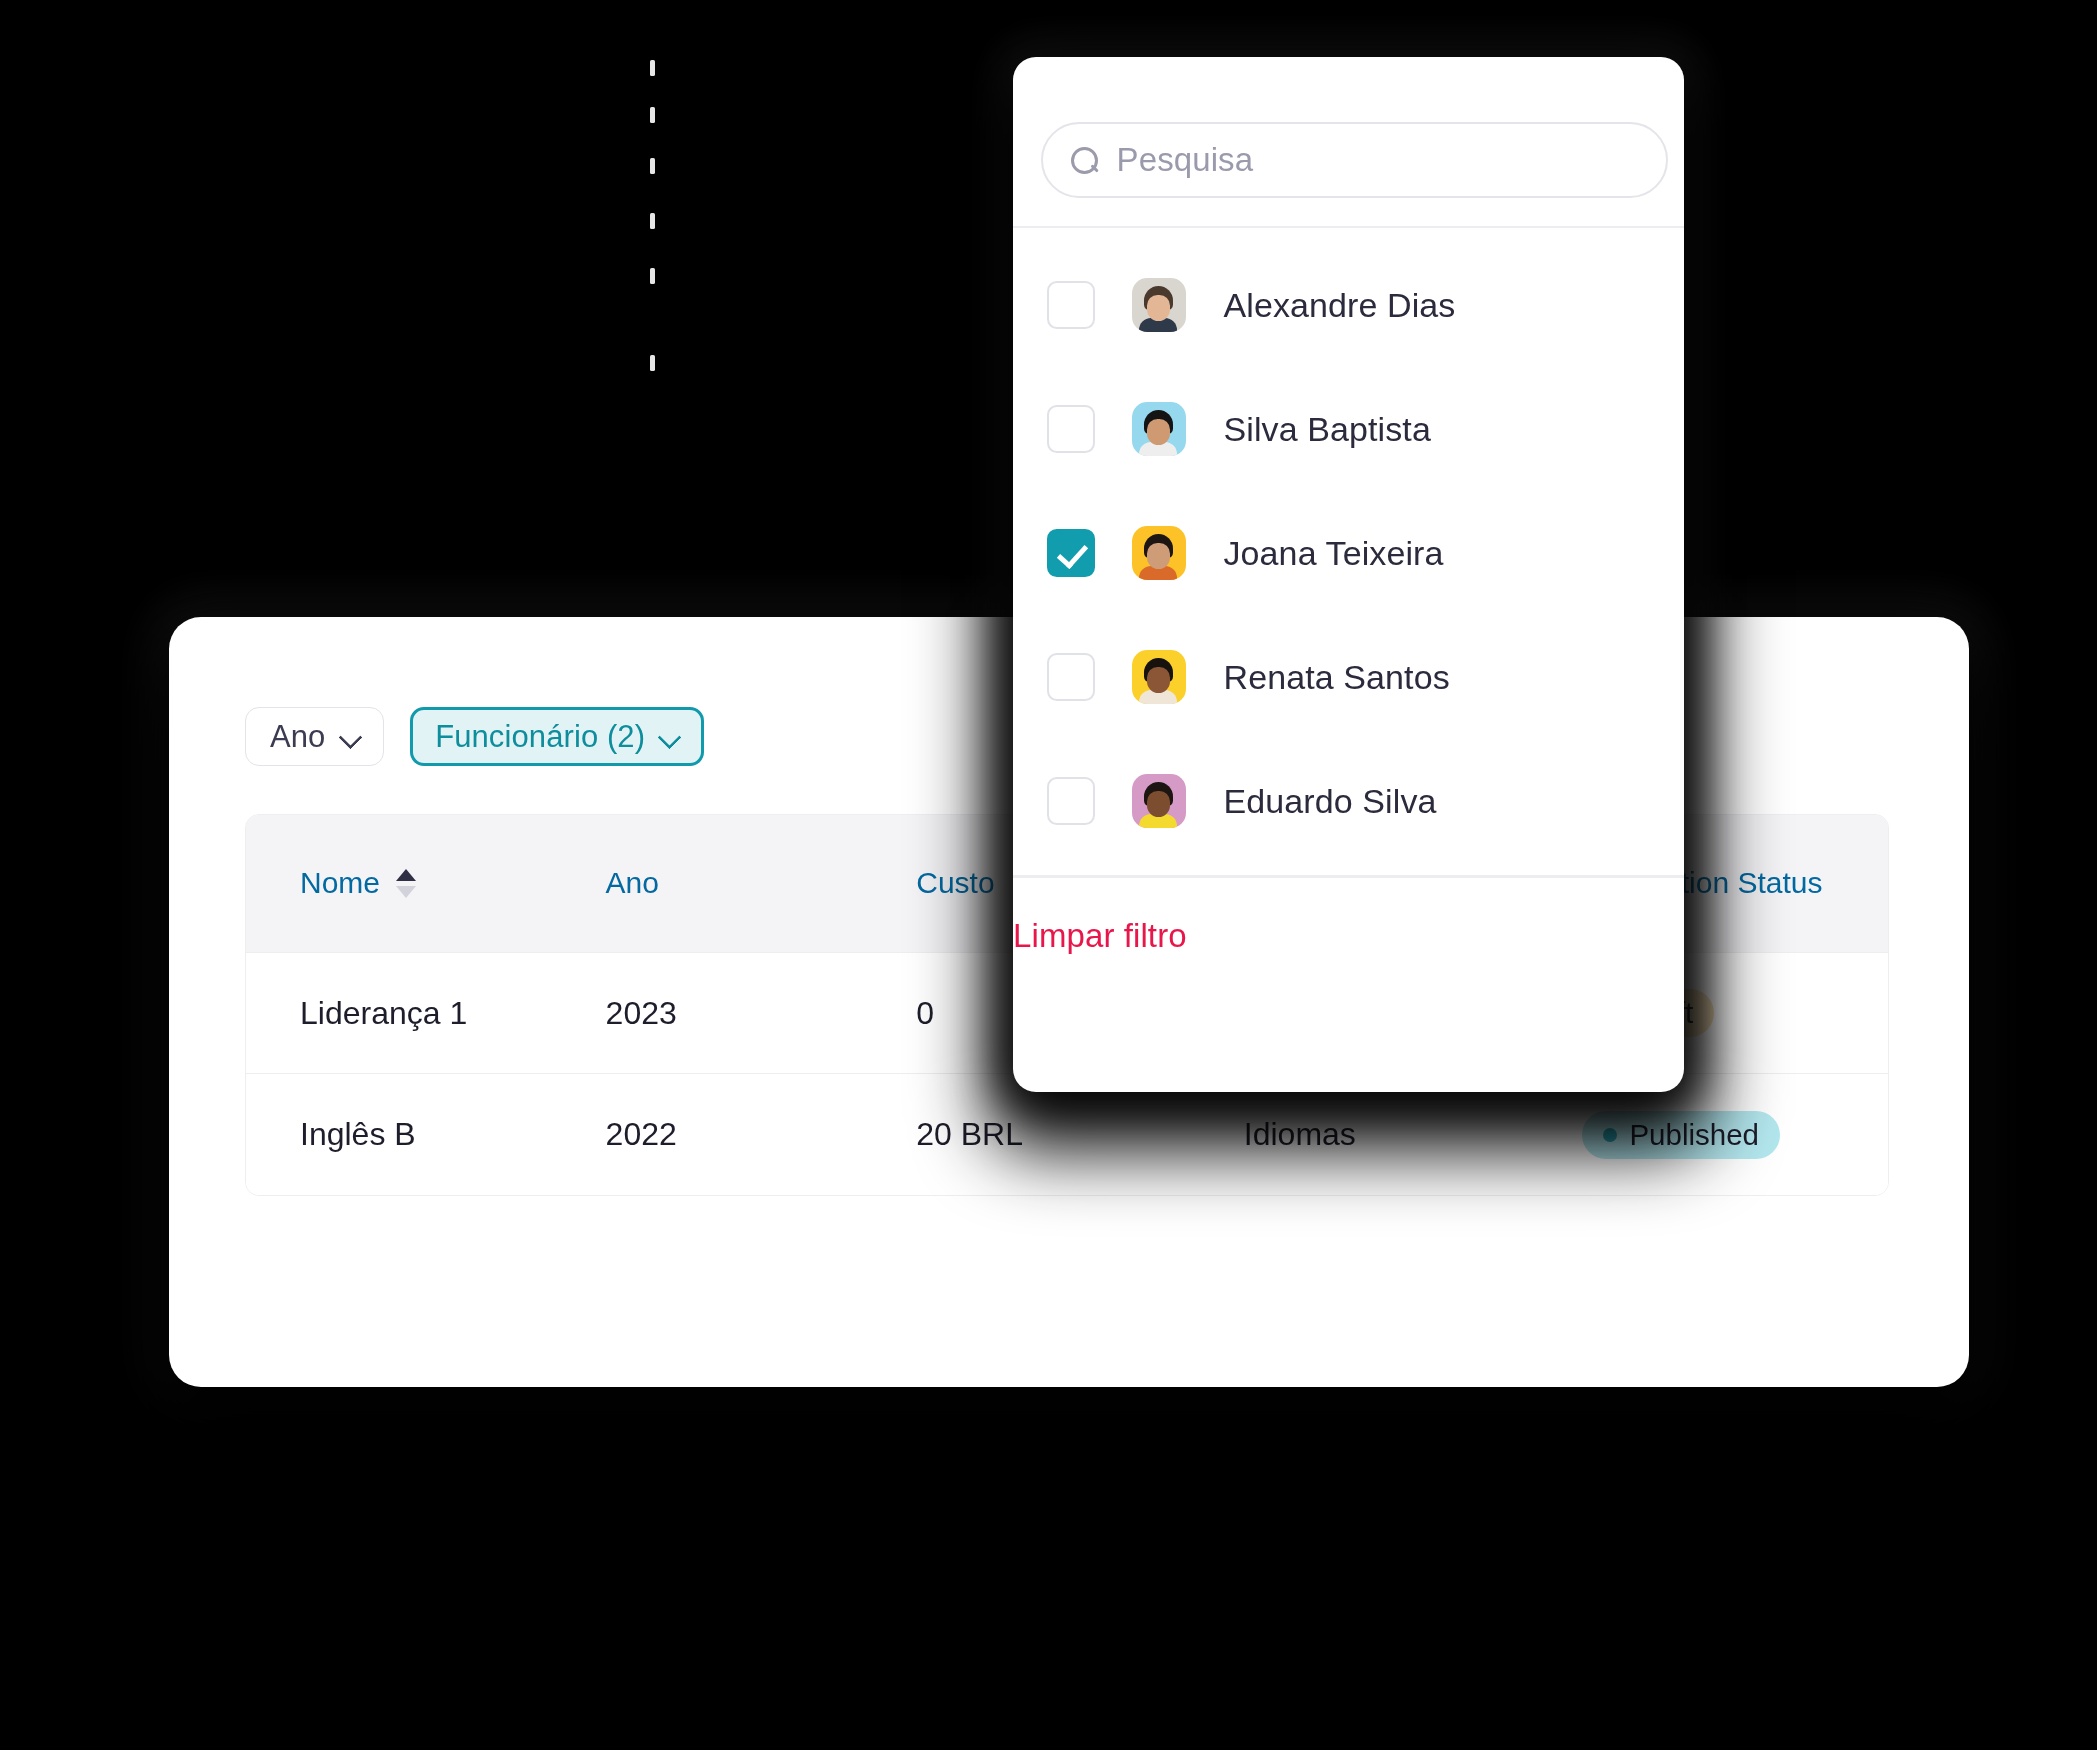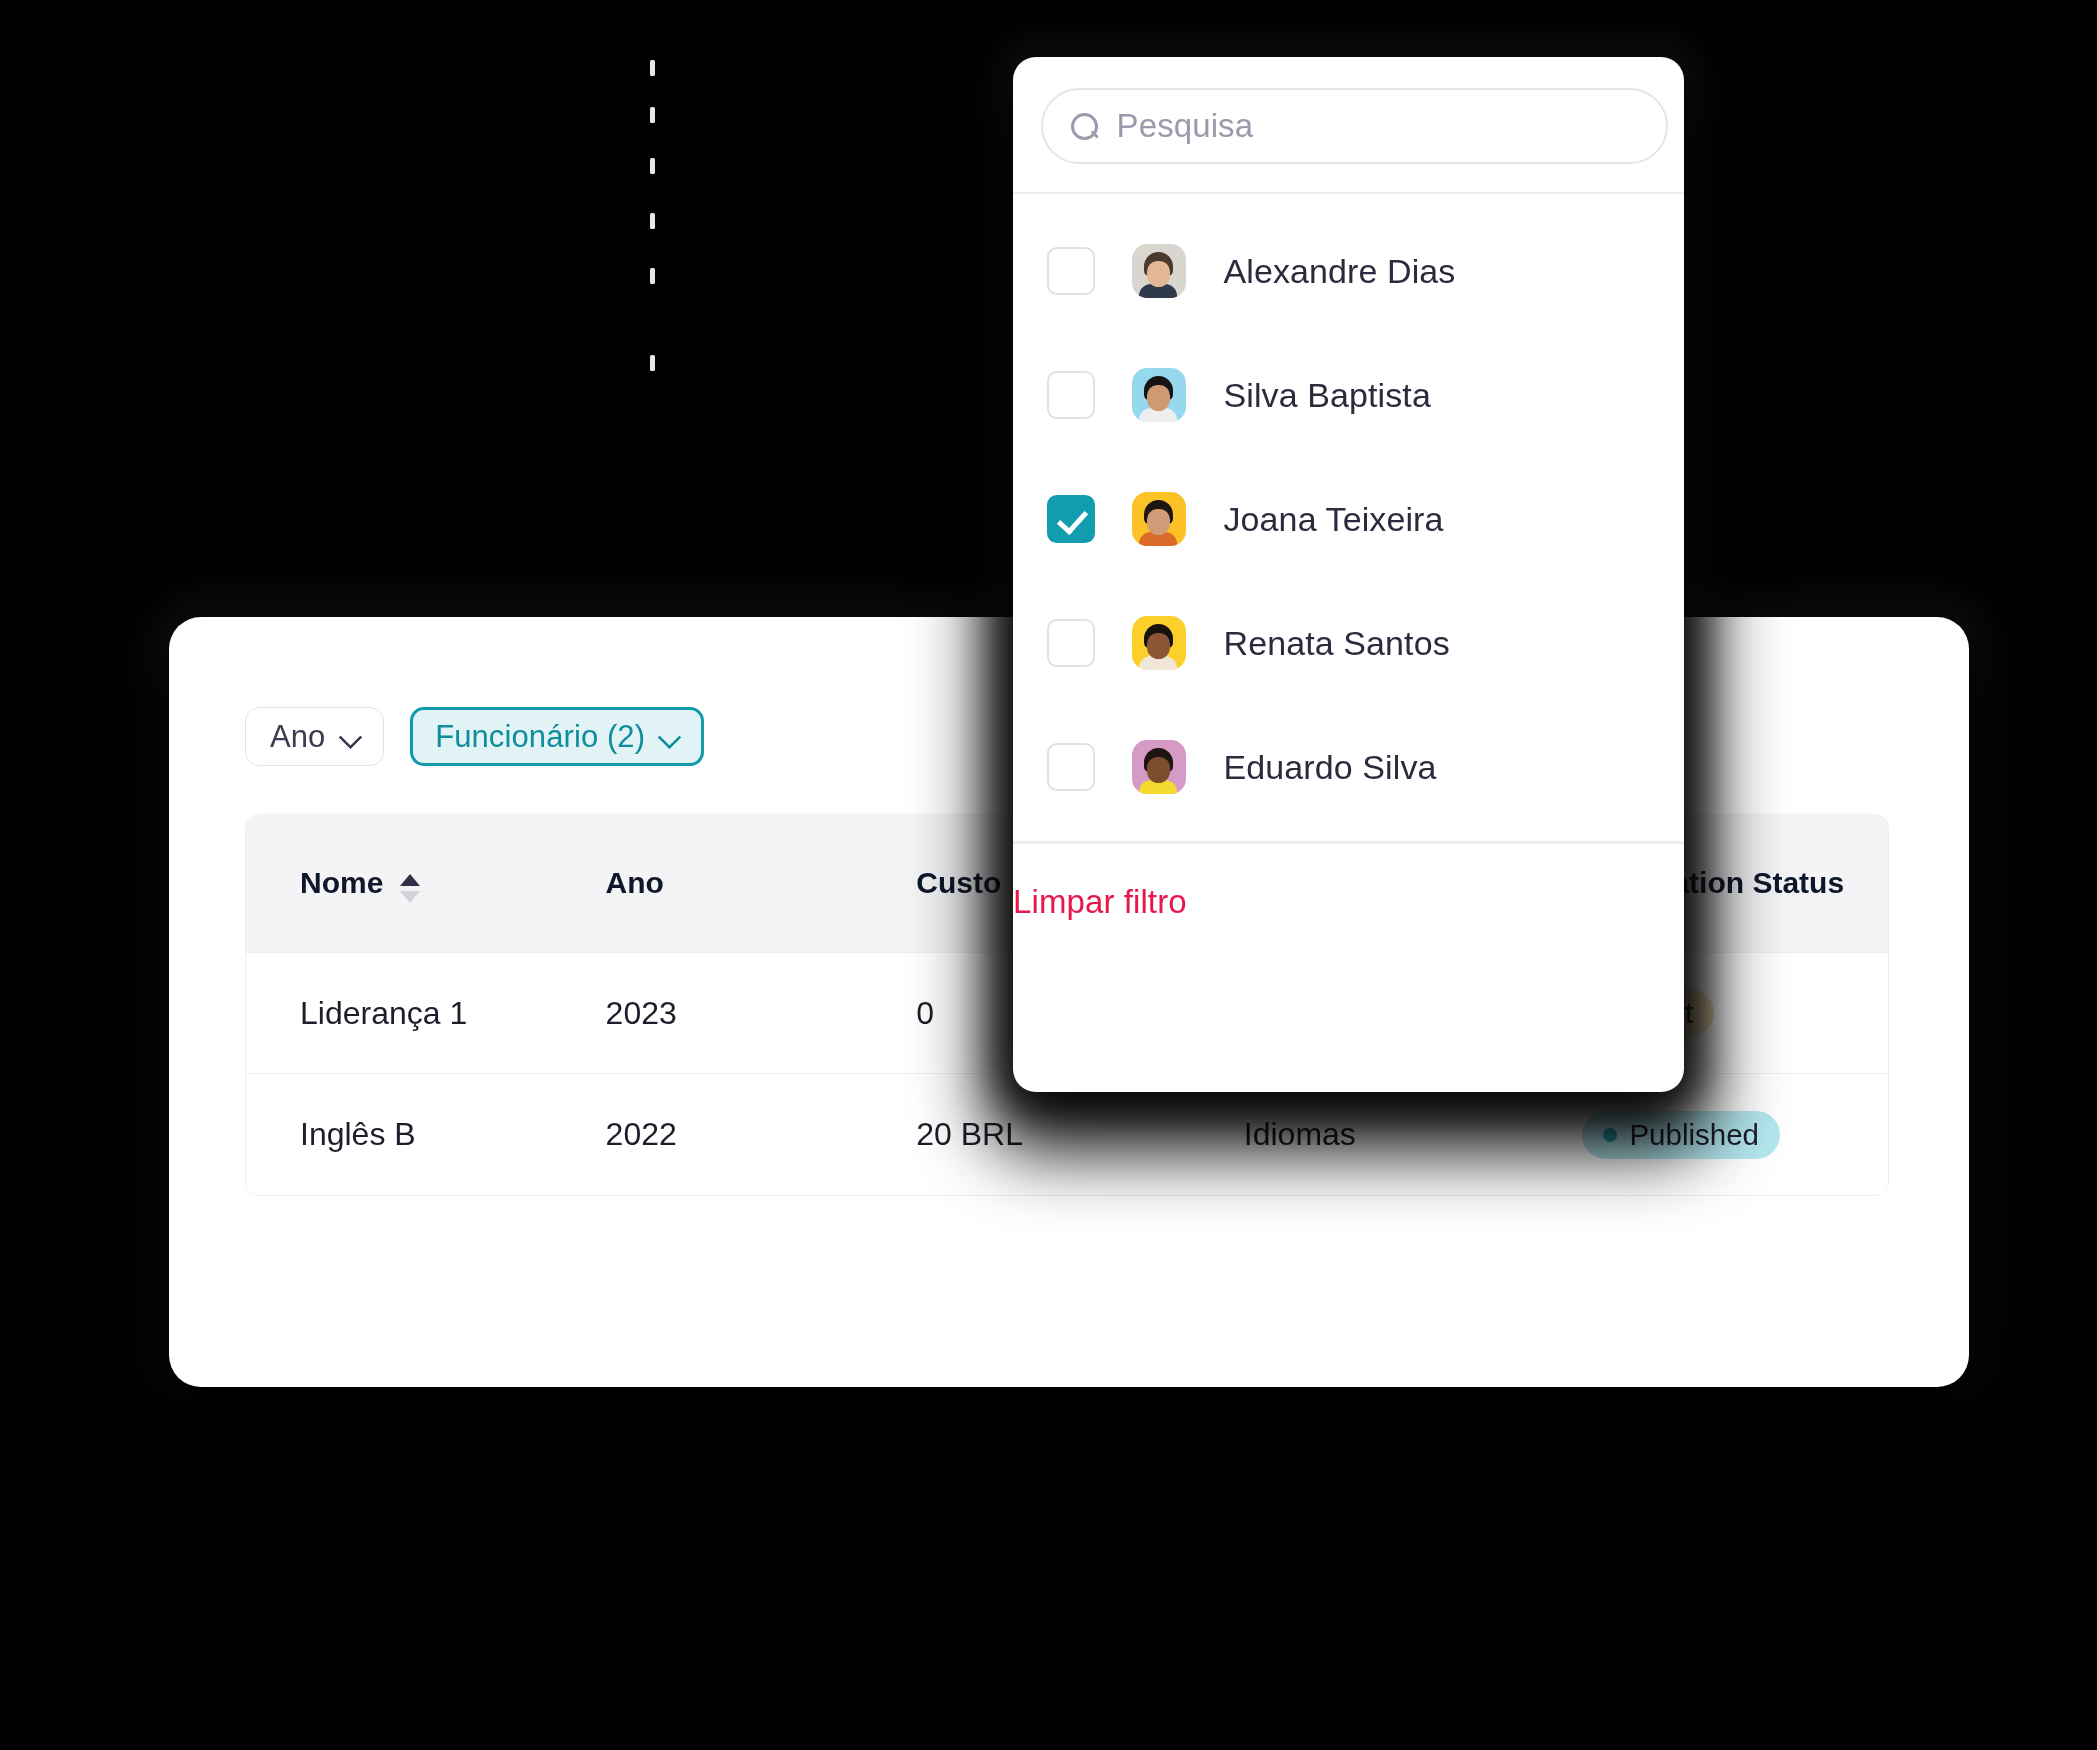--- a/index.html
+++ b/index.html
@@ -113,24 +113,24 @@
   .t-body-row.last { border-bottom: none; }
 
   .c-nome   { width: 360px; padding-left: 54px; }
   .c-ano    { width: 311px; }
   .c-custo  { width: 328px; }
   .c-cat    { width: 339px; }
   .c-status { width: 306px; }
 
   .th {
     font-size: 30px;
-    color: #0f172a;
-    font-weight: 700;
-    display: flex;
-    align-items: flex-end;
+    color: #0369a1;
+    font-weight: 400;
+    display: flex;
+    align-items: center;
     line-height: 1.28;
   }
 
   .th-stack { display: block; }
 
   .sort-ic {
     display: inline-flex;
     flex-direction: column;
     margin-left: 16.4px;
     gap: 4.9px;
@@ -186,20 +186,21 @@
     border-radius: 23px;
     box-shadow:
       0 33px 71px 27px rgba(0,0,0,0.92),
       0 0 38px 16.4px rgba(25,25,25,0.8);
     z-index: 5;
     overflow: hidden;
   }
 
   .search-area {
     padding: 31px 16px 28px 28px;
+    margin-top: 34px;
   }
 
   .search-box {
     display: flex;
     align-items: center;
     gap: 18.6px;
     height: 76px;
     border: 2.2px solid #e4e4ea;
     border-radius: 38px;
     padding: 0 27px;

